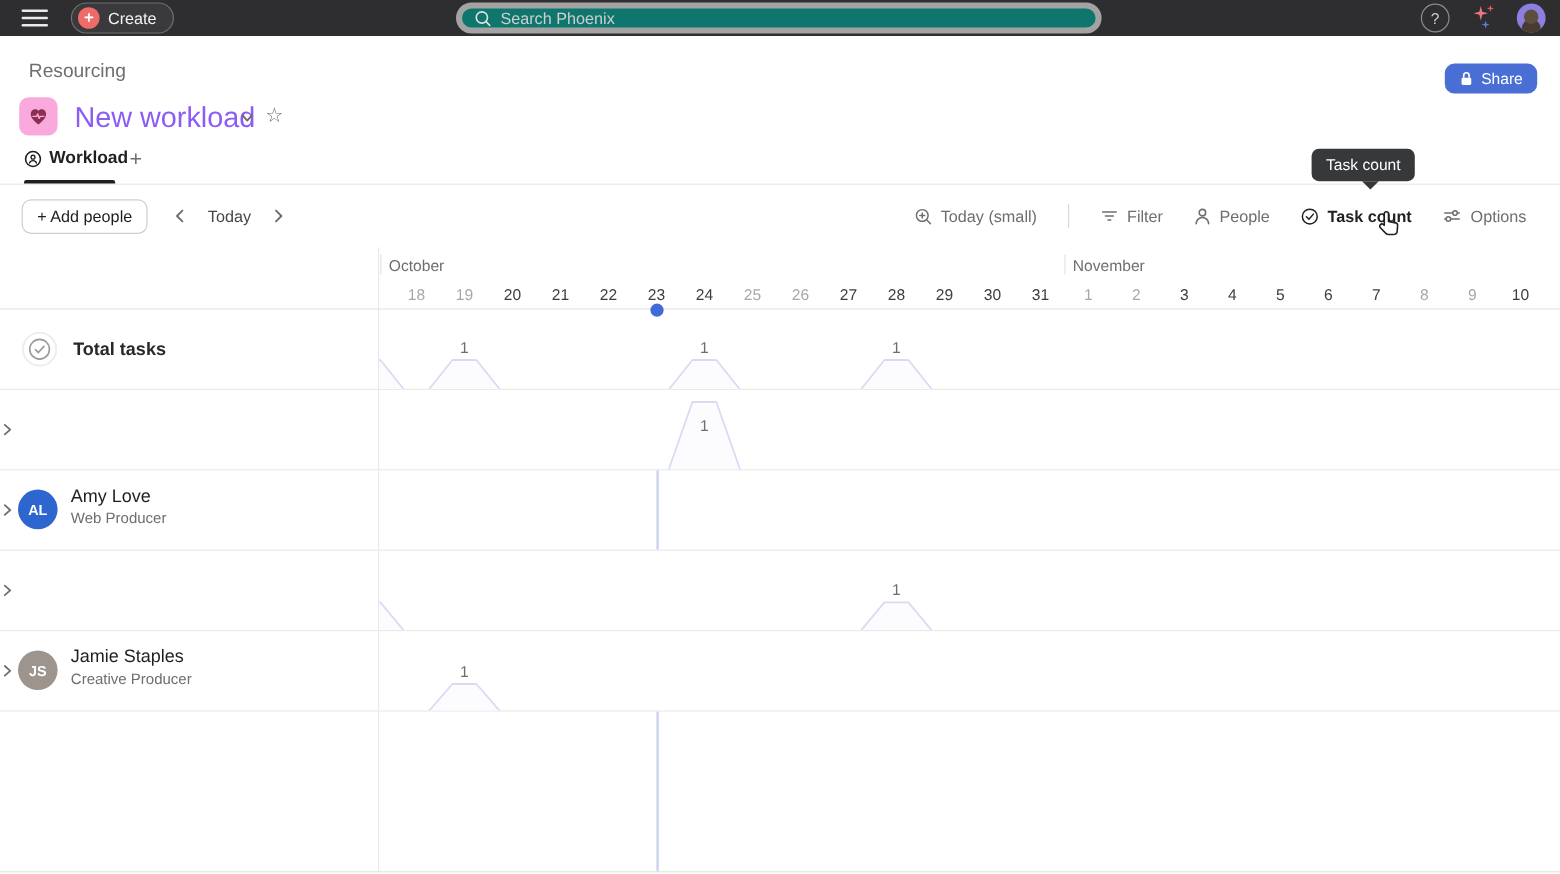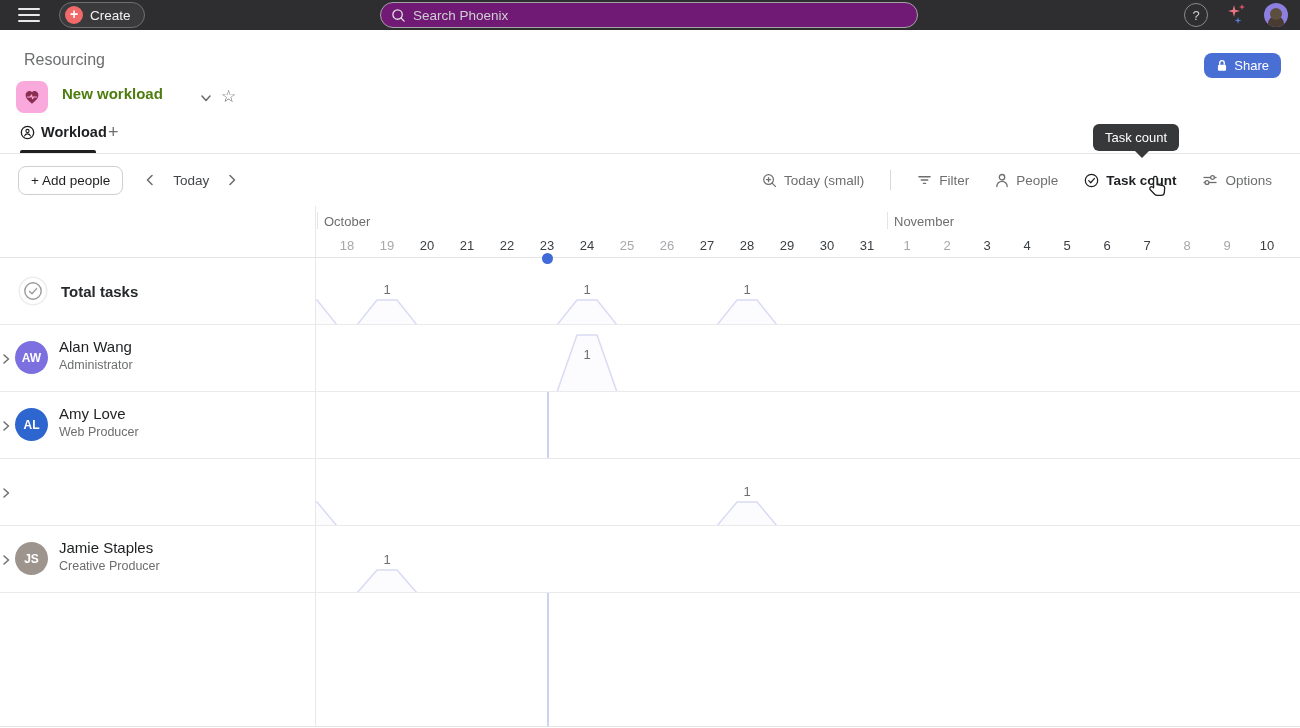--- a/index.html
+++ b/index.html
@@ -11,40 +11,40 @@
   .topbar { position:absolute; top:0; left:0; width:1300px; height:30px; background:#2e2e30;
             display:flex; align-items:center; }
   .hamburger { width:22px; height:14px; margin-left:18px; display:flex; flex-direction:column;
                justify-content:space-between; cursor:pointer; }
   .hamburger span { display:block; height:2px; background:#e9e9ea; border-radius:1px; }
   .create-btn { margin-left:19px; height:26px; padding:0 13px 0 5px; border:1px solid #6f6f71;
                 border-radius:14px; background:#3a3a3c; display:flex; align-items:center; gap:7px;
                 color:#f3f3f4; font-size:13.5px; cursor:pointer; }
   .create-plus { width:18px; height:18px; border-radius:50%; background:#f06a6a; color:#fff;
                  font-size:14px; line-height:17px; text-align:center; font-weight:700; }
-  .searchbar { position:absolute; left:380px; top:2px; width:538px; height:26px; background:#701a75;
-               border:1px solid #a3a3a3; border-radius:14px; display:flex; align-items:center; padding:0 10px; }
+  .searchbar { position:absolute; left:380px; top:2px; width:538px; height:26px; background:#0f766e;
+               border:5px solid #a3a3a3; border-radius:14px; display:flex; align-items:center; padding:0 10px; }
   .searchbar svg { flex:0 0 auto; }
   .searchbar input { background:transparent; border:none; outline:none; color:#e3e3e4;
                      font-size:13.5px; margin-left:7px; width:460px; font-family:"Liberation Sans",sans-serif; }
   .searchbar input::placeholder { color:#cfcfd1; opacity:1; }
   .topbar-right { position:absolute; right:12px; top:0; height:30px; display:flex; align-items:center; gap:15px; }
   .help-circle { width:24px; height:24px; border:1px solid #8a8a8c; border-radius:50%; color:#cfcfd1;
                  font-size:13px; display:flex; align-items:center; justify-content:center; cursor:pointer; }
   .sparkles { position:relative; width:26px; height:24px; cursor:pointer; }
   .topbar-avatar { width:24px; height:24px; border-radius:50%; background:#8c7fe0; overflow:hidden;
                    cursor:pointer; position:relative; }
   .topbar-avatar::after { content:""; position:absolute; left:6px; top:5px; width:12px; height:12px;
                    border-radius:50%; background:#5d4f3f; box-shadow:0 10px 0 2px #4a3b30; }
 
   
   .breadcrumb { position:absolute; left:24px; top:51px; font-size:16px; color:#6d6e6f; }
   .heart-tile { position:absolute; left:16px; top:81px; width:32px; height:32px; border-radius:8px;
                 background:#f9a9dc; display:flex; align-items:center; justify-content:center; cursor:pointer; }
-  .page-title { position:absolute; left:62px; top:85px; font-size:15px; font-weight:700; color:#4d7c0f; }
+  .page-title { position:absolute; left:62px; top:85px; font-size:24px; font-weight:400; color:#8b5cf6; }
   .title-caret { position:absolute; left:199px; top:91px; cursor:pointer; }
   .title-star { position:absolute; left:221px; top:86px; font-size:17px; color:#6d6e6f; cursor:pointer; }
   .share-btn { position:absolute; right:19px; top:53px; height:25px; padding:0 12px; background:#4a6fd4;
                border-radius:8px; color:#fff; font-size:13px; display:flex; align-items:center; gap:6px; cursor:pointer; }
   .tabbar { position:absolute; left:0; top:120px; width:1300px; height:34px; border-bottom:1px solid #e8e8e9; }
   .tab-active { position:absolute; left:20px; top:4px; display:flex; align-items:center; gap:6px;
                 font-size:14.5px; font-weight:700; color:#1e1f21; cursor:pointer; padding-bottom:8px; }
   .tab-underline { position:absolute; left:20px; top:30px; width:76px; height:3px; background:#1e1f21;
                    border-radius:2px 2px 0 0; }
   .tab-add { position:absolute; left:108px; top:2px; font-size:18px; color:#6d6e6f; cursor:pointer; }
@@ -282,27 +282,20 @@
             <text x="271" y="36" text-anchor="middle" font-size="13" fill="#6d6e6f">1</text>
             <path d="M 401 67 L 421 42 L 441 42 L 461 67" fill="#fcfcff" stroke="#d9dbf4" stroke-width="1.5" stroke-linejoin="round"></path>
             <text x="431" y="36" text-anchor="middle" font-size="13" fill="#6d6e6f">1</text>
           </svg>
         </div>
       </div>
       <div class="wl-row">
         <div class="expand-chevron"><svg width="10" height="12" viewBox="0 0 10 12">
             <polyline points="3,2 7.5,6 3,10" fill="none" stroke="#6d6e6f" stroke-width="1.5" stroke-linecap="round" stroke-linejoin="round"></polyline>
           </svg></div>
-        <div class="row-left">
-          <div class="avatar" style="background: rgb(124, 111, 223);">AW</div>
-          <div class="person-text">
-            <div class="person-name">Alan Wang</div>
-            <div class="person-role">Administrator</div>
-          </div>
-        </div>
         <div class="row-chart">
           <svg width="984" height="66" viewBox="0 0 984 66">
             <path d="M 241 67 L 261 10 L 281 10 L 301 67" fill="#fcfcff" stroke="#d9dbf4" stroke-width="1.5" stroke-linejoin="round"></path>
             <text x="271" y="34" text-anchor="middle" font-size="13" fill="#6d6e6f">1</text>
           </svg>
         </div>
       </div>
       <div class="wl-row">
         <div class="expand-chevron"><svg width="10" height="12" viewBox="0 0 10 12">
             <polyline points="3,2 7.5,6 3,10" fill="none" stroke="#6d6e6f" stroke-width="1.5" stroke-linecap="round" stroke-linejoin="round"></polyline>

